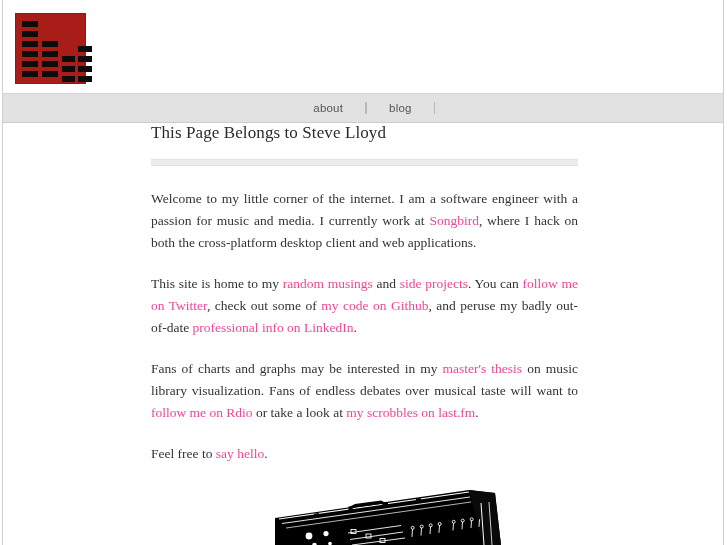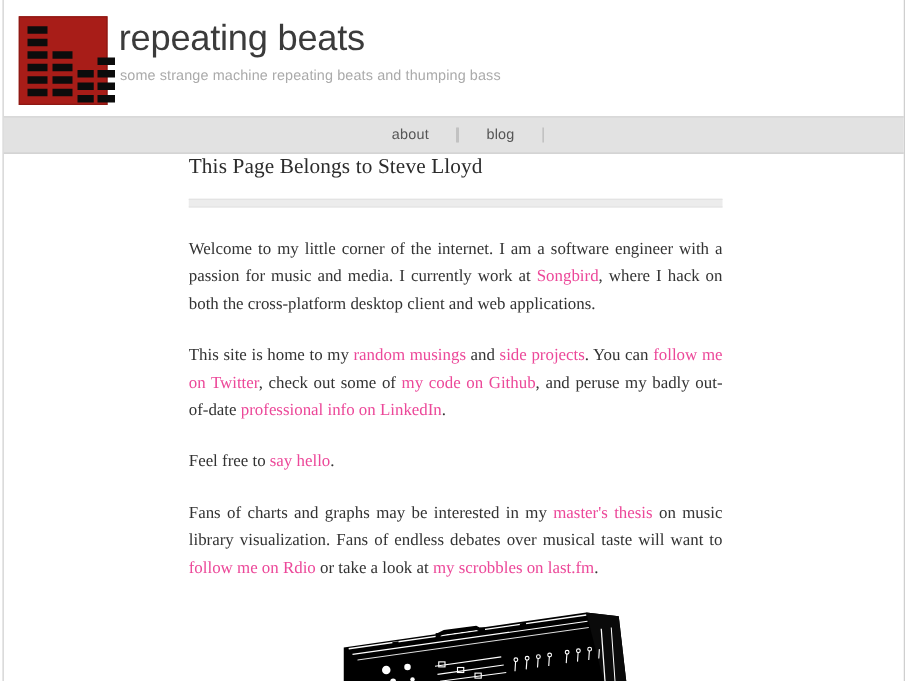--- a/index.html
+++ b/index.html
@@ -190,45 +190,41 @@
         <div class="eqbar" style="left:46px; top:62px; width:13px; height:6px;"></div>
 
         <div class="eqbar" style="left:46px; top:32px; width:0px;  height:0px;"></div>
         <div class="eqbar" style="left:62px; top:32px; width:14px; height:6px;"></div>
         <div class="eqbar" style="left:62px; top:42px; width:14px; height:6px;"></div>
         <div class="eqbar" style="left:62px; top:52px; width:14px; height:6px;"></div>
         <div class="eqbar" style="left:62px; top:62px; width:14px; height:6px;"></div>
       </div>
     </div>
 
-    <div class="site-titles">
-      <h1 class="site-title">repeating beats</h1>
-      <div class="site-tagline">some strange machine repeating beats and thumping bass</div>
-    </div>
   </div>
 
   <div class="site-nav">
     <div class="nav-list" id="nav-list">
         <a class="nav-item" href="#">about</a>
         <div class="nav-sep"></div>
         <div class="nav-sep"></div>
         <a class="nav-item" href="#">blog</a>
         <div class="nav-sep"></div>
       </div>
   </div>
 
   <div class="content">
     <div class="content-inner">
       <h2 class="page-title">This Page Belongs to Steve Lloyd</h2>
       <div class="title-rule"></div>
       <div id="paragraphs">
           <p class="body-text first"><span>Welcome to my little corner of the internet. I am a software engineer with a passion for music and media. I currently work at </span><a class="lnk" href="#">Songbird</a><span>, where I hack on both the cross-platform desktop client and web applications.</span></p>
           <p class="body-text"><span>This site is home to my </span><a class="lnk" href="#">random musings</a><span> and </span><a class="lnk" href="#">side projects</a><span>. You can </span><a class="lnk" href="#">follow me on Twitter</a><span>, check out some of </span><a class="lnk" href="#">my code on Github</a><span>, and peruse my badly out-of-date </span><a class="lnk" href="#">professional info on LinkedIn</a><span>.</span></p>
+          <p class="body-text"><span>Fans of charts and graphs may be interested in my </span><a class="lnk" href="#">master's thesis</a><span> on music library visualization. Fans of endless debates over musical taste will want to </span><a class="lnk" href="#">follow me on Rdio</a><span> or take a look at </span><a class="lnk" href="#">my scrobbles on last.fm</a><span>.</span></p>
           <p class="body-text"><span>Feel free to </span><a class="lnk" href="#">say hello</a><span>.</span></p>
-          <p class="body-text"><span>Fans of charts and graphs may be interested in my </span><a class="lnk" href="#">master's thesis</a><span> on music library visualization. Fans of endless debates over musical taste will want to </span><a class="lnk" href="#">follow me on Rdio</a><span> or take a look at </span><a class="lnk" href="#">my scrobbles on last.fm</a><span>.</span></p>
         </div>
     </div>
   </div>
 
   <div class="footer-art">
     <svg width="722" height="60" viewBox="0 0 722 60" xmlns="http://www.w3.org/2000/svg">
       <g>
 
         <path d="M 272 33 L 466 5 L 492 8 L 498 60 L 272 60 Z" fill="#000000"></path>
         <path d="M 466 5 L 492 8 L 498 60 L 480 60 Z" fill="#0a0a0a"></path>

